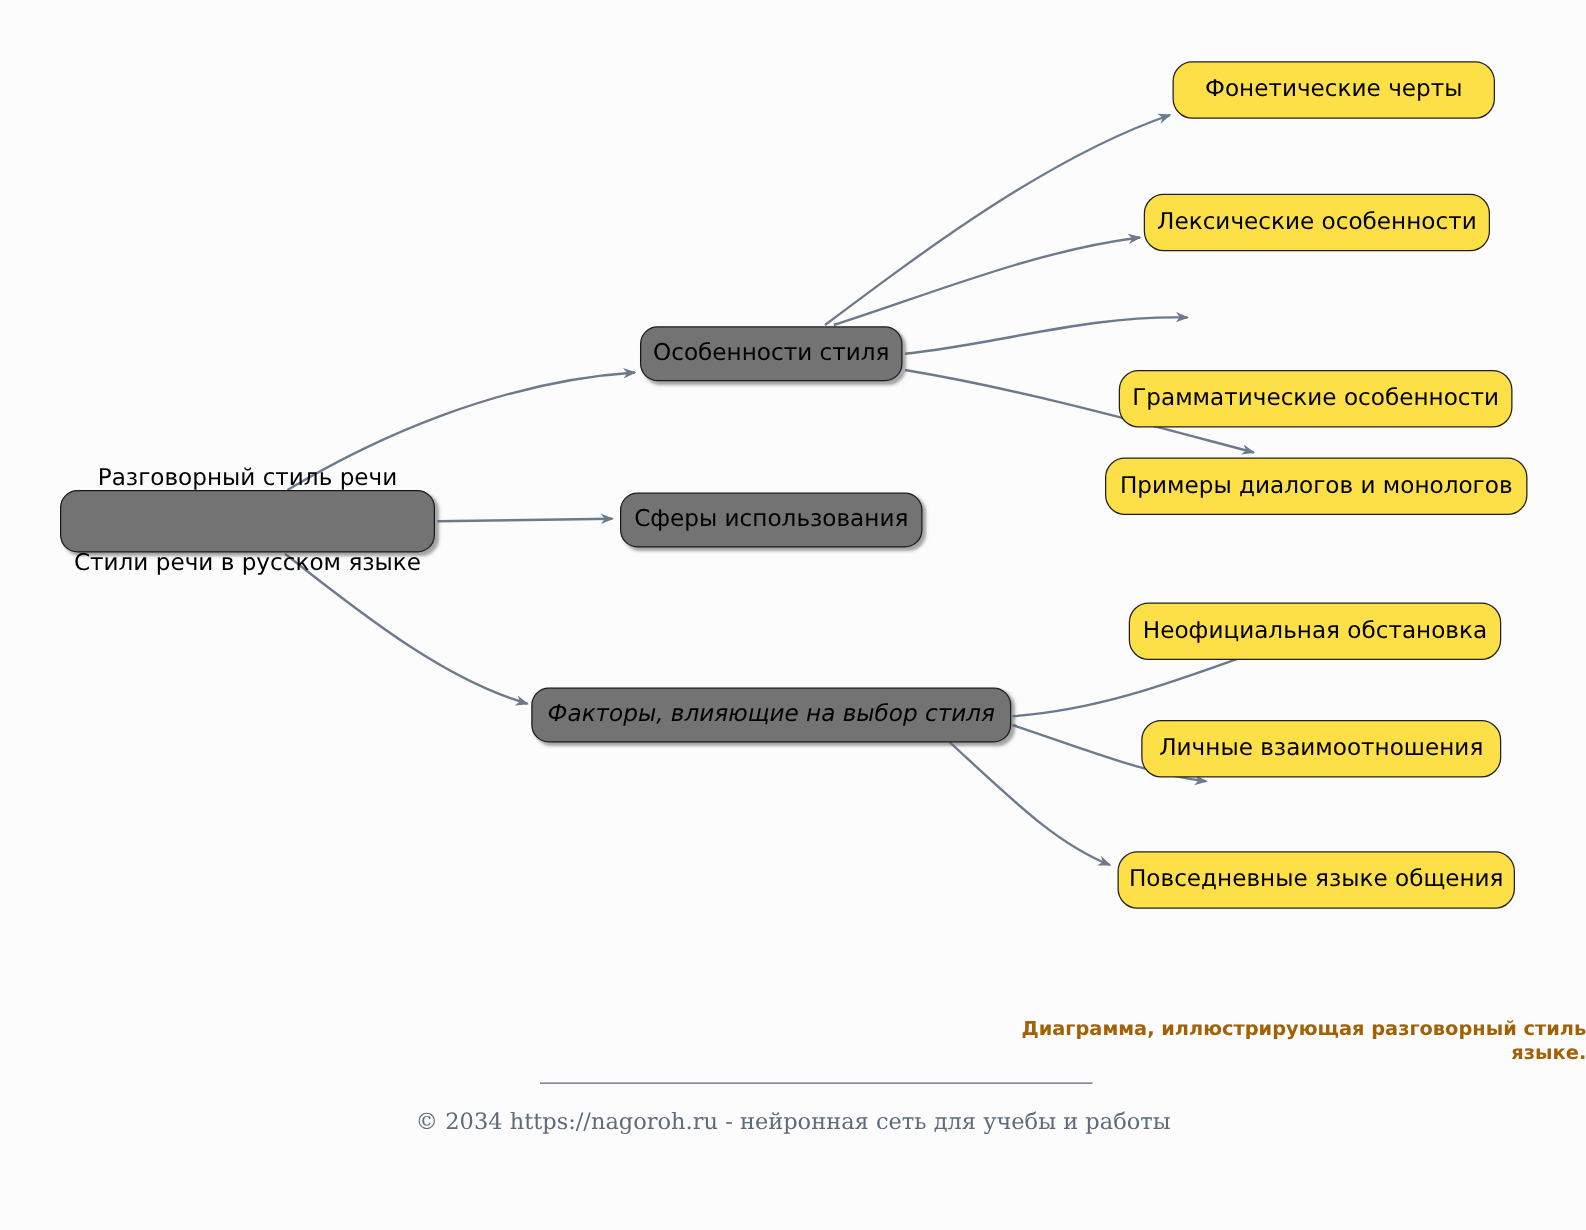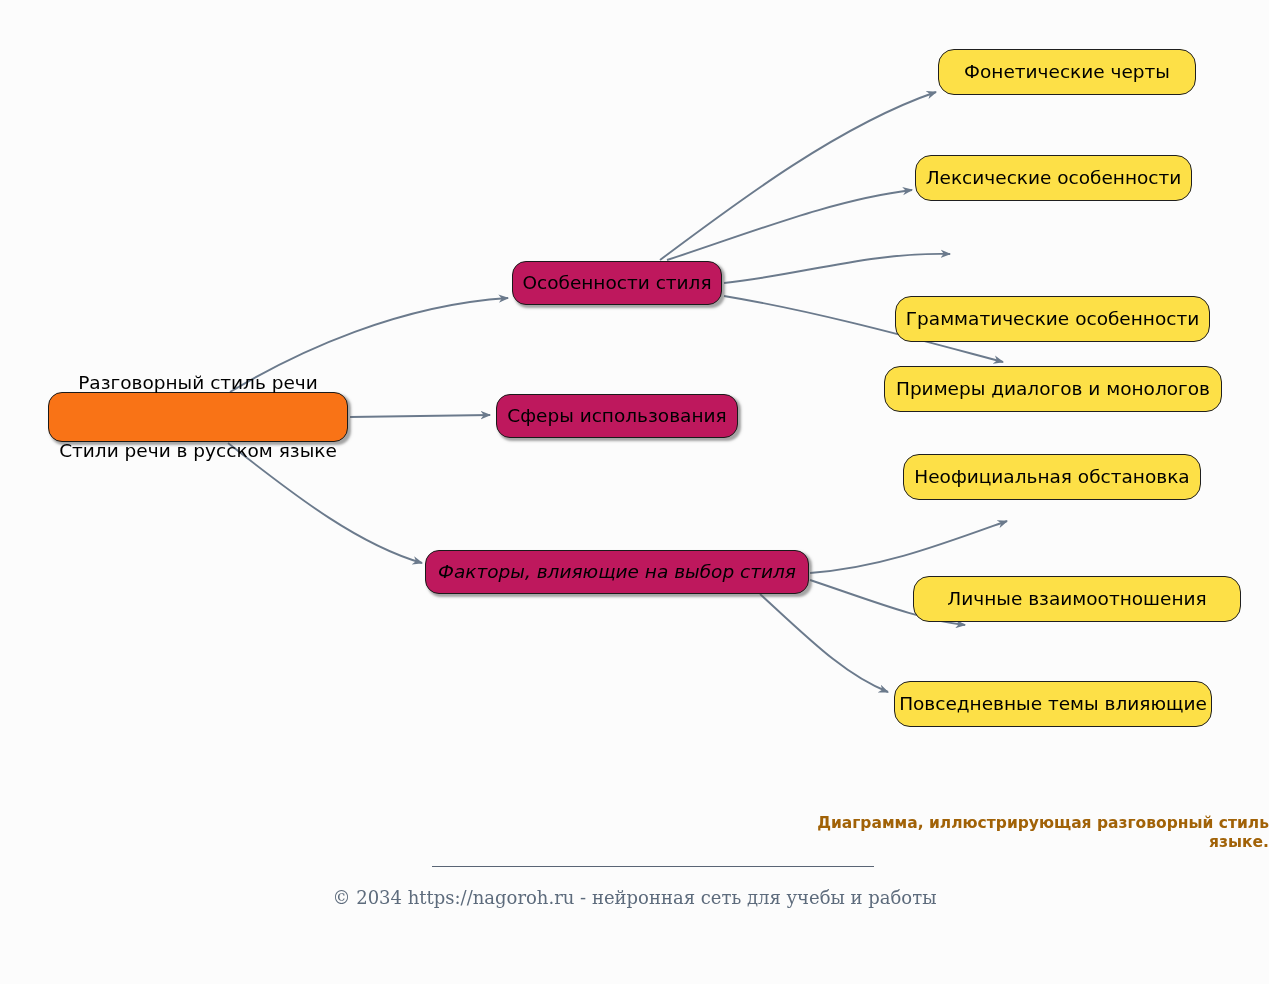--- a/index.html
+++ b/index.html
@@ -29,29 +29,29 @@
     position: absolute;
     box-sizing: border-box;
     display: flex;
     align-items: center;
     justify-content: center;
     text-align: center;
     white-space: pre;
     line-height: 1.22;
   }
   .node-root {
-    background: #f97316;
+    background: #737373;
     border: 1.6px solid #1a1a1a;
     border-radius: 14px;
     color: #000000;
     font-size: 18.5px;
     box-shadow: 2.5px 2.5px 2.5px rgba(90,90,90,0.55);
   }
   .node-branch {
-    background: #be185d;
+    background: #737373;
     border: 1.6px solid #1a1a1a;
     border-radius: 14px;
     color: #000000;
     font-size: 18.5px;
     box-shadow: 2.5px 2.5px 2.5px rgba(90,90,90,0.55);
   }
   .node-leaf {
     background: #fde047;
     border: 1.5px solid #1f1f1f;
     border-radius: 16px;
@@ -139,30 +139,30 @@
   </div>
 
   <div class="node node-leaf" style="left:895px; top:261px; width:315px; height:46px;margin-top:35px;">
     <span>Грамматические особенности</span>
   </div>
 
   <div class="node node-leaf" style="left:884px; top:366px; width:338px; height:46px;">
     <span>Примеры диалогов и монологов</span>
   </div>
 
-  <div class="node node-leaf" style="left:903px; top:454px; width:298px; height:46px;">
+  <div class="node node-leaf" style="left:903px; top:482px; width:298px; height:46px;">
     <span>Неофициальная обстановка</span>
   </div>
 
-  <div class="node node-leaf" style="left:913px; top:576px; width:328px; height:46px;text-align:center;">
+  <div class="node node-leaf" style="left:913px; top:576px; width:288px; height:46px;text-align:center;">
     <span>Личные взаимоотношения</span>
   </div>
 
   <div class="node node-leaf" style="left:894px; top:681px; width:318px; height:46px;">
-    <span>Повседневные темы влияющие</span>
+    <span>Повседневные языке общения</span>
   </div>
 
   <div class="caption" style="top:814px;">
     <div>Диаграмма, иллюстрирующая разговорный стиль</div>
     <div>языке.</div>
   </div>
 
   <div class="divider" style="left:432px; top:866px; width:442px;"></div>
 
   <div class="footer" style="top:887px;">

